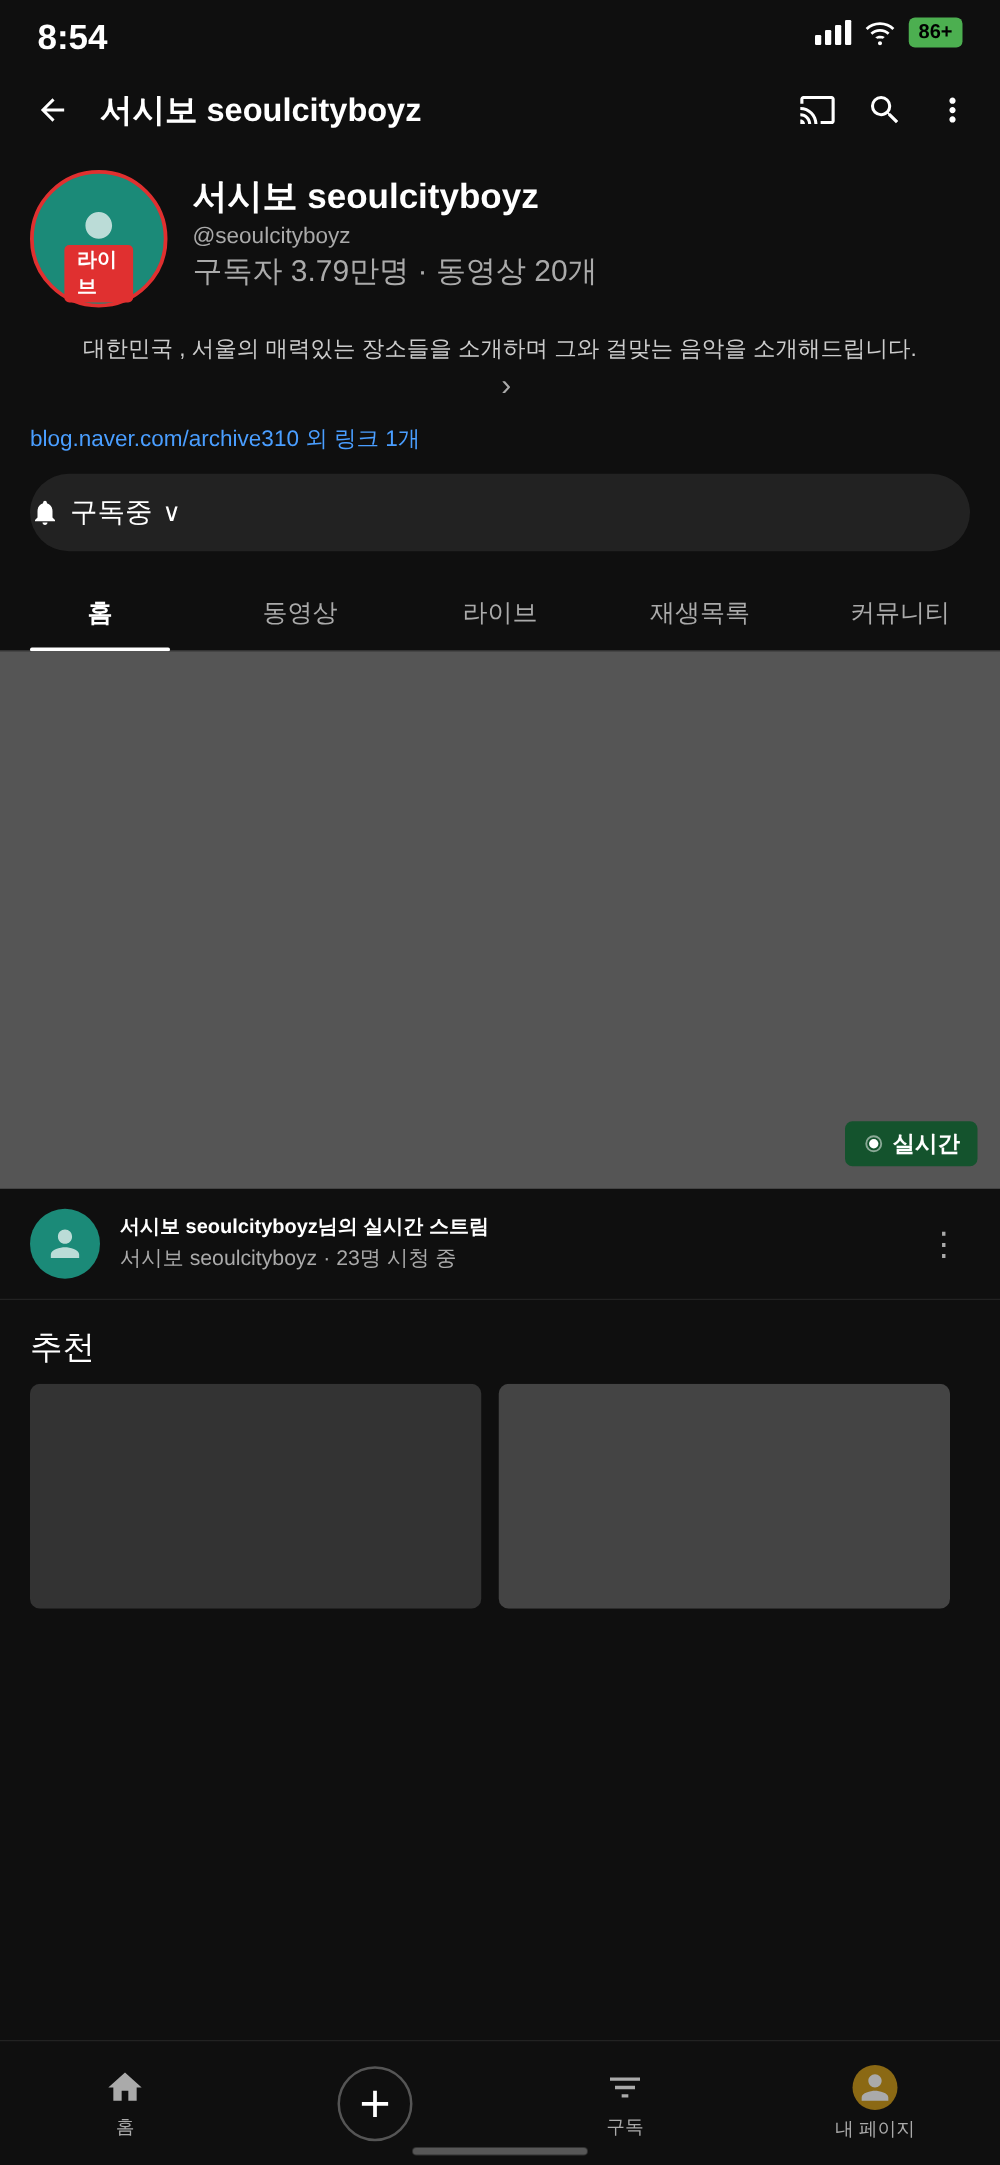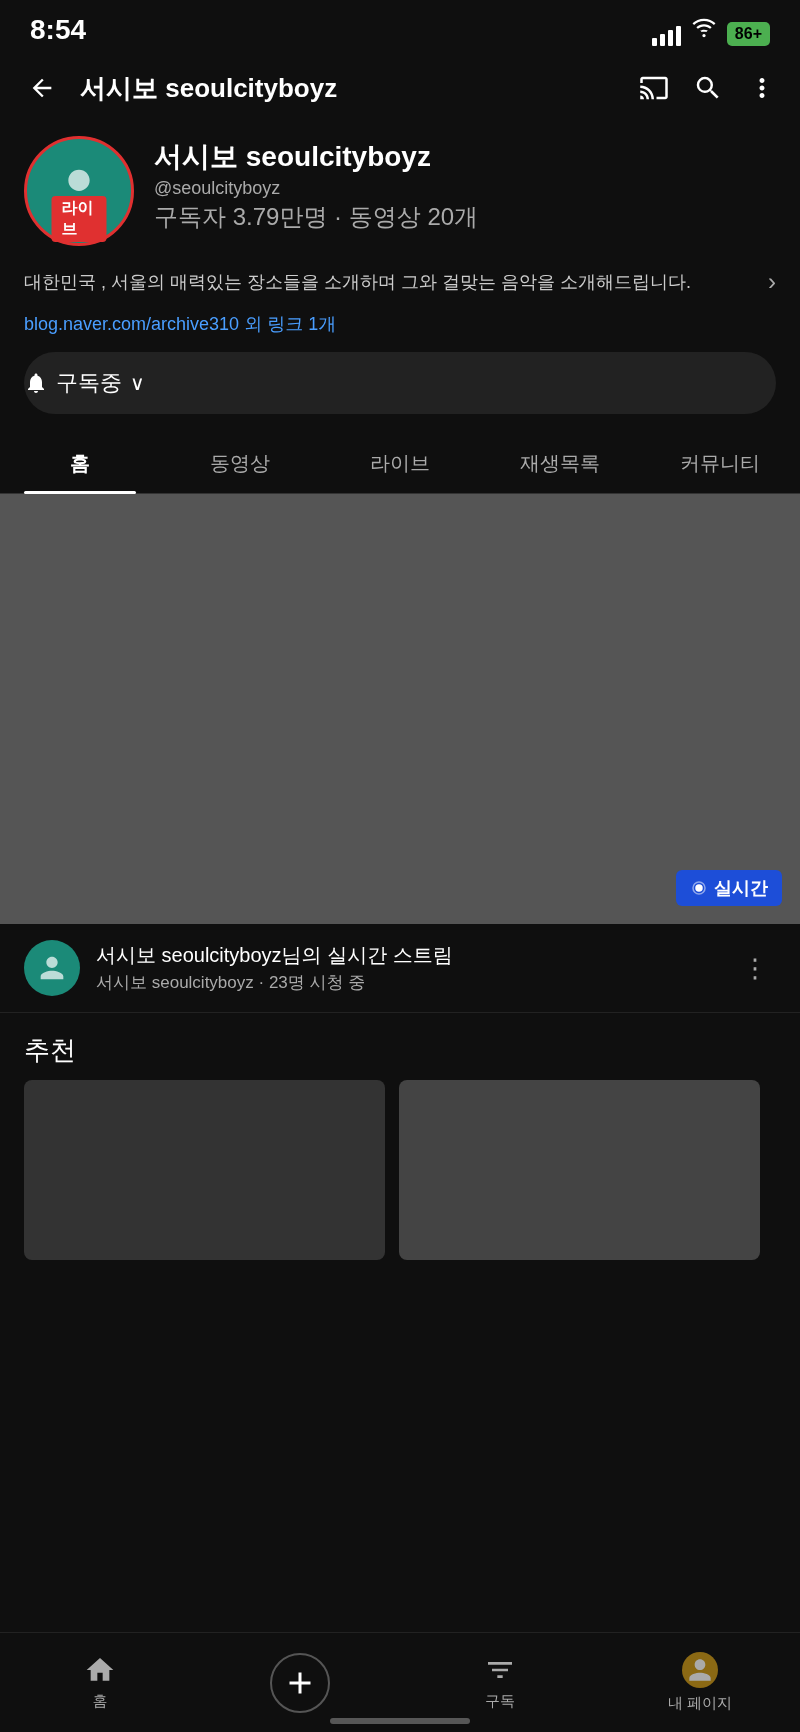--- a/index.html
+++ b/index.html
@@ -21,21 +21,21 @@
       padding: 12px 30px 8px 30px;
       height: 56px;
     }
     .status-time {
       font-size: 28px;
       font-weight: 700;
       color: #fff;
     }
     .status-icons {
       display: flex;
-      align-items: flex-end;
+      align-items: flex-start;
       gap: 10px;
     }
     .signal-bars {
       display: flex;
       align-items: flex-end;
       gap: 3px;
       height: 22px;
     }
     .signal-bars span {
       background: #fff;
@@ -159,24 +159,25 @@
       margin-top: 4px;
     }
     .channel-stats {
       font-size: 24px;
       color: #aaa;
       margin-top: 2px;
     }
 
     
     .channel-desc {
-      padding: 12px 24px;
-      display: flex;
-      align-items: flex-end;
+      padding: 12px 8px;
+      display: flex;
+      align-items: center;
       justify-content: space-between;
+      flex-direction: column;
     }
     .desc-text {
       font-size: 18px;
       color: #ccc;
       line-height: 1.5;
       flex: 1;
     }
     .desc-chevron {
       color: #aaa;
       font-size: 24px;
@@ -264,21 +265,21 @@
     .stream-area {
       background: #555;
       width: 100%;
       height: 430px;
       position: relative;
     }
     .live-tag {
       position: absolute;
       bottom: 18px;
       right: 18px;
-      background: #1d4ed8;
+      background: #14532d;
       color: #fff;
       font-size: 18px;
       font-weight: 700;
       padding: 6px 14px;
       border-radius: 6px;
       display: flex;
       align-items: center;
       gap: 8px;
     }
     @keyframes pulse {
@@ -306,22 +307,22 @@
     }
     .stream-avatar svg {
       width: 34px;
       height: 34px;
       fill: rgba(255,255,255,0.7);
     }
     .stream-details {
       flex: 1;
     }
     .stream-title {
-      font-size: 20px;
-      font-weight: 400;
+      font-size: 16px;
+      font-weight: 700;
       color: #fff;
       line-height: 1.3;
     }
     .stream-meta {
       font-size: 17px;
       color: #aaa;
       margin-top: 3px;
     }
     .stream-more {
       color: #aaa;

